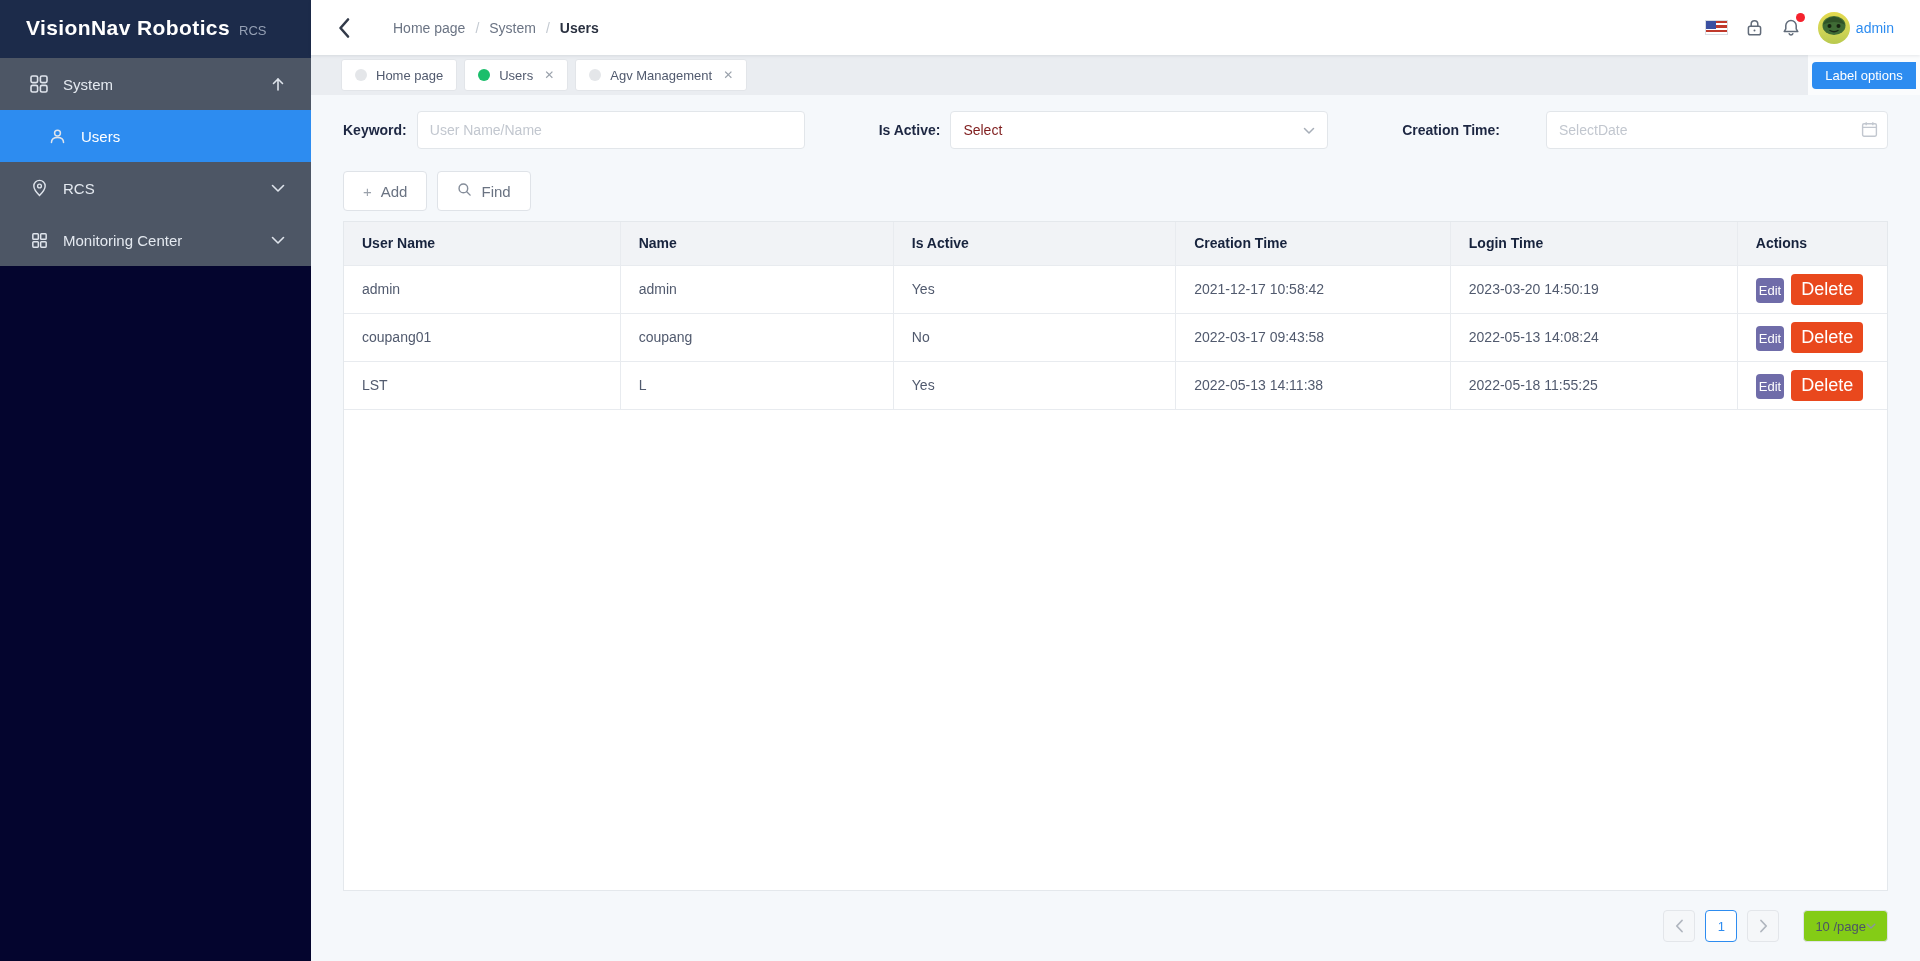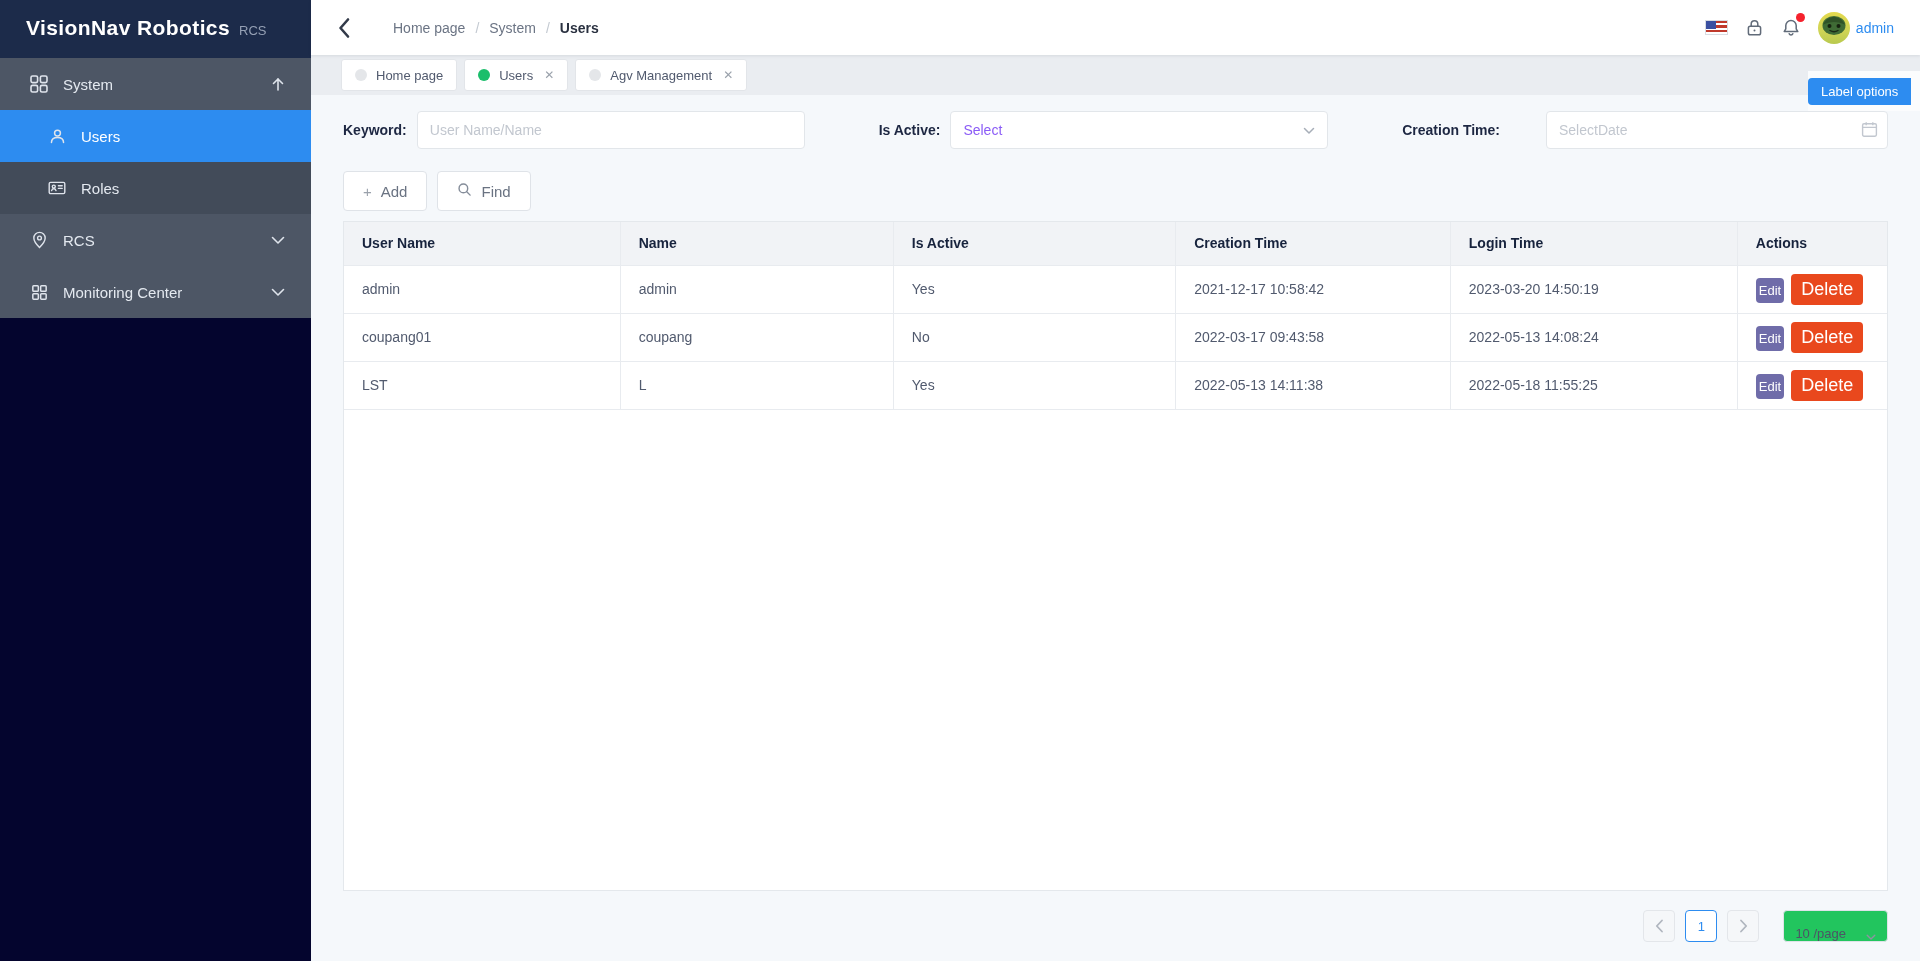--- a/index.html
+++ b/index.html
@@ -35,21 +35,21 @@
   .bell-dot { position:absolute; top:-5px; right:-4px; width:9px; height:9px; border-radius:50%; background:#f5222d; }
   .avatar { width:32px; height:32px; border-radius:50%; background:linear-gradient(180deg,#e3d94e 0%,#cfd455 60%,#b8c94f 100%); overflow:hidden; display:flex; align-items:center; justify-content:center; cursor:pointer; }
   .admin-name { color:#2d8cf0; font-size:14px; margin-left:-11px; cursor:pointer; }
 
   
   .tags-bar { height:40px; background:#eaedf1; display:flex; align-items:center; padding-left:30px; position:relative; z-index:2; }
   .tab { height:32px; background:#ffffff; border:1px solid #e2e5e9; border-radius:3px; display:flex; align-items:center; gap:9px; padding:0 13px; margin-right:7px; font-size:13px; color:#515a6e; cursor:pointer; }
   .tab-dot { width:12px; height:12px; border-radius:50%; background:#e4e6e9; }
   .tab.active .tab-dot { background:#1bbe6b; }
   .tab-close { color:#9aa1ab; font-size:12px; margin-left:2px; cursor:pointer; }
-  .tags-right { position:absolute; right:0; top:16px; height:40px; width:112px; background:#fbfcfd; display:flex; align-items:center; justify-content:flex-start; }
+  .tags-right { position:absolute; right:0; top:0; height:40px; width:112px; background:#fbfcfd; display:flex; align-items:center; justify-content:center; }
   .label-options { height:27px; background:#2d8cf0; color:#ffffff; font-size:13px; padding:0 13px; border-radius:4px 0 0 4px; display:flex; align-items:center; cursor:pointer; }
 
   
   .content { flex:1; min-height:0; display:flex; flex-direction:column; padding:0 32px; background:#f5f8fb; }
   .filter-row { margin-top:16px; display:flex; align-items:center; justify-content:space-between; }
   .filter-group { display:flex; align-items:center; }
   .f-label { font-size:14px; font-weight:bold; color:#1d2742; margin-right:10px; white-space:nowrap; }
   .f-input { height:38px; background:#ffffff; border:1px solid #e2e6ea; border-radius:4px; padding:0 12px; font-size:14px; color:#515a6e; font-family:"Liberation Sans",sans-serif; outline:none; }
   .f-input::placeholder { color:#c2c7cf; }
   .w-keyword { width:388px; }
@@ -68,21 +68,21 @@
   th { height:43px; background:#f1f3f6; color:#17233d; font-size:14px; font-weight:bold; text-align:left; padding:0 0 0 18px; border-bottom:1px solid #e8ebef; border-right:1px solid #e8ebef; }
   th:last-child { border-right:none; }
   td { height:48px; font-size:14px; color:#515a6e; padding:0 0 0 18px; border-bottom:1px solid #e8ebef; border-right:1px solid #e8ebef; background:#ffffff; }
   td:last-child { border-right:none; }
   .btn-edit { display:inline-block; background:#6f6ca9; color:#ffffff; font-size:13px; padding:5px 3px; border-radius:4px; margin-right:7px; cursor:pointer; }
   .btn-delete { display:inline-block; background:#e9481d; color:#ffffff; font-size:18px; padding:5px 10px; border-radius:4px; cursor:pointer; }
 
   .pagination { height:70px; display:flex; align-items:center; justify-content:flex-end; gap:10px; }
   .page-btn { width:32px; height:32px; border:1px solid #e3e6ea; border-radius:4px; background:#f5f7f9; color:#b0b6bf; display:flex; align-items:center; justify-content:center; cursor:pointer; }
   .page-current { width:32px; height:32px; border:1px solid #2d8cf0; border-radius:4px; background:#ffffff; color:#2d8cf0; font-size:13px; display:flex; align-items:center; justify-content:center; cursor:pointer; }
-  .page-size { height:32px; background:#22c55e; border:1px solid #dfe3e8; border-radius:4px; padding:0 11px; color:#4c5565; font-size:13px; display:flex; align-items:flex-end; gap:20px; cursor:pointer; margin-left:14px; }
+  .page-size { height:32px; background:#84cc16; border:1px solid #dfe3e8; border-radius:4px; padding:0 11px; color:#4c5565; font-size:13px; display:flex; align-items:center; gap:0; cursor:pointer; margin-left:14px; }
 </style>
 </head>
 <body>
 
 <div class="app">
 
   <div class="sidebar">
     <div class="logo">
       <div class="logo-inner">
         <span class="logo-text">VisionNav Robotics</span>
@@ -112,31 +112,20 @@
 
       <div class="submenu">
         <div class="menu-item active">
           <span class="mi-icon">
             <svg width="17" height="17" viewBox="0 0 18 18" fill="none" stroke="currentColor" stroke-width="1.6" stroke-linecap="round">
                 <circle cx="9" cy="5.4" r="3.1"></circle>
                 <path d="M2.6 15.4c0-3.6 2.9-5.3 6.4-5.3s6.4 1.7 6.4 5.3"></path>
               </svg>
           </span>
           <span>Users</span>
-        </div>
-        <div class="menu-item">
-          <span class="mi-icon">
-            <svg width="18" height="18" viewBox="0 0 18 18" fill="none" stroke="currentColor" stroke-width="1.4">
-                <rect x="1.2" y="3.4" width="15.6" height="11.2" rx="1.4"></rect>
-                <circle cx="5.8" cy="7.6" r="1.5"></circle>
-                <path d="M3.6 11.6c.4-1.3 1.2-1.9 2.2-1.9s1.8.6 2.2 1.9" stroke-linecap="round"></path>
-                <path d="M10.4 6.8h3.8M10.4 9.4h3.8" stroke-linecap="round"></path>
-              </svg>
-          </span>
-          <span>Roles</span>
         </div>
       </div>
 
       <div class="menu-item">
         <span class="mi-icon">
           <svg width="17" height="18" viewBox="0 0 18 19" fill="none" stroke="currentColor" stroke-width="1.5">
               <path d="M9 1.4a6 6 0 0 1 6 6c0 3.9-4.5 8.6-6 10.1C7.5 16 3 11.3 3 7.4a6 6 0 0 1 6-6z"></path>
               <circle cx="9" cy="7.4" r="2"></circle>
             </svg>
         </span>
@@ -238,21 +227,21 @@
     <div class="content">
 
       <div class="filter-row">
         <div class="filter-group">
           <span class="f-label">Keyword:</span>
           <input class="f-input w-keyword" type="text" placeholder="User Name/Name" style="">
         </div>
         <div class="filter-group">
           <span class="f-label">Is Active:</span>
           <div class="f-select">
-            <span class="sel-text" style="color:#8b5cf6">Select</span>
+            <span class="sel-text" style="color:#7f1d1d">Select</span>
             <span>
               <svg width="12" height="8" viewBox="0 0 12 8" fill="none" stroke="#a7aeb8" stroke-width="1.5" stroke-linecap="round" stroke-linejoin="round">
                   <path d="m1.5 1.5 4.5 4.5 4.5-4.5"></path>
                 </svg>
             </span>
           </div>
         </div>
         <div class="filter-group">
           <span class="f-label">Creation Time:</span>
           <div class="f-date">

